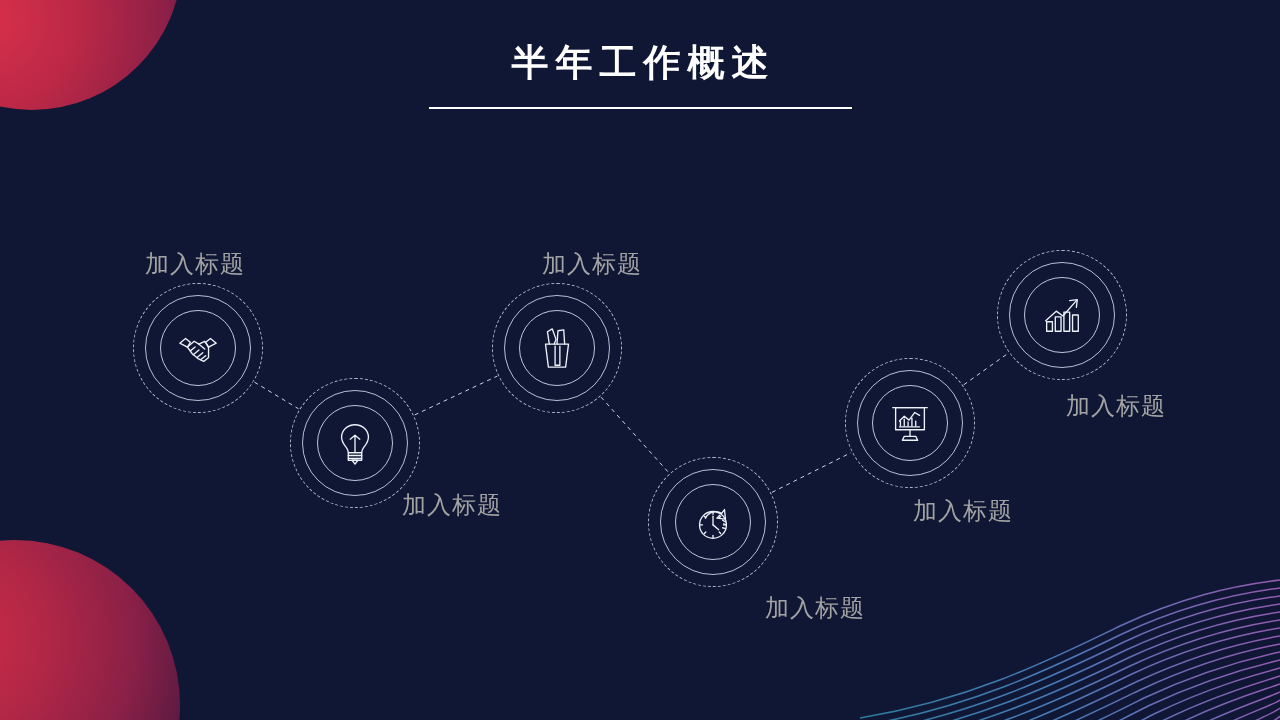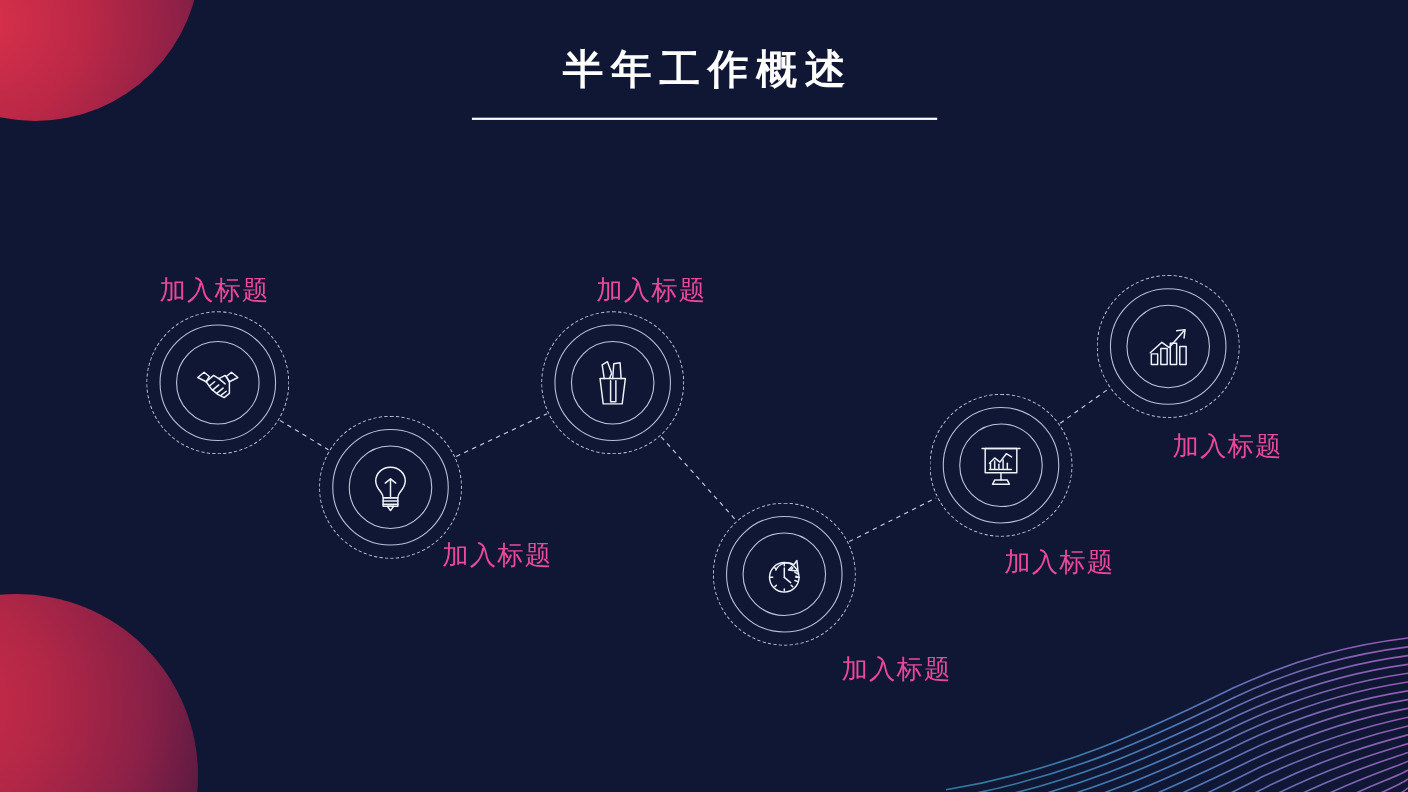--- a/index.html
+++ b/index.html
@@ -83,21 +83,21 @@
   .node-icon {
     position:absolute; top:50%; left:50%;
     transform:translate(-50%,-50%);
     width:46px; height:46px;
     display:flex; align-items:center; justify-content:center;
   }
   .node-icon svg { width:100%; height:100%; display:block; }
 
   .node-label {
     position:absolute;
-    color:#ec4899;
+    color:#a3a3a3;
     font-size:24px;
     letter-spacing:1px;
     white-space:nowrap;
   }
 </style>
 </head>
 <body>
 
 <div class="deco-layer">
   <div class="blob-tl"></div>

